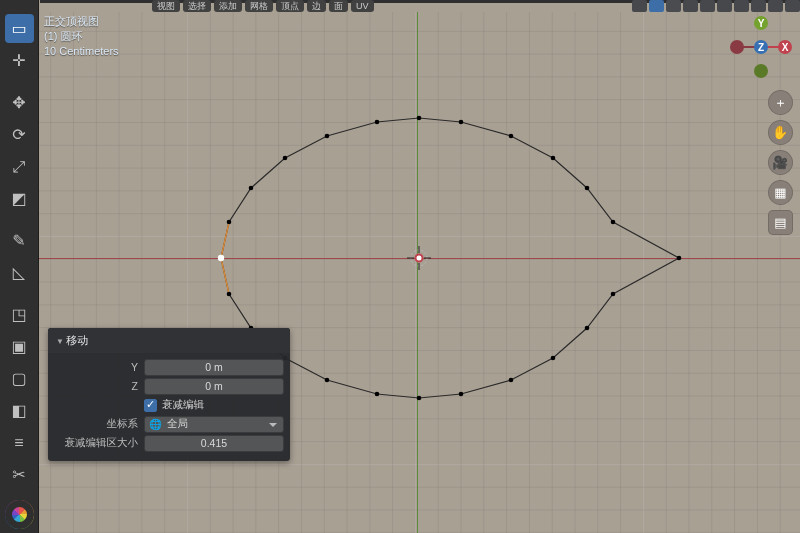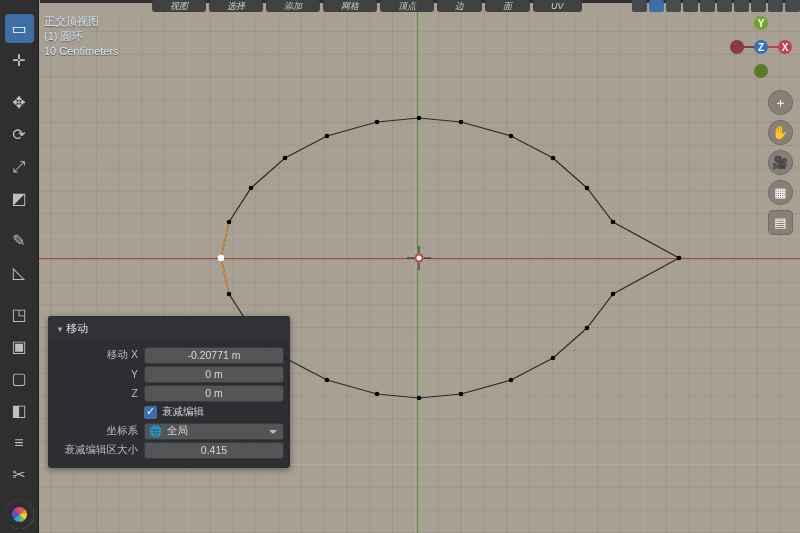--- a/index.html
+++ b/index.html
@@ -1,21 +1,21 @@
 <!DOCTYPE html>
 <html><head>
 <meta charset="utf-8">
 <style>
   * { margin: 0; padding: 0; box-sizing: border-box; font-family: sans-serif; }
   html, body { width: 800px; height: 533px; overflow: hidden; background: #a9a094; }
 
   
   .topbar { position:absolute; top:0; left:40px; right:0; height:3px; background:#2f2f2f; }
   .topbtns { position:absolute; top:0; left:152px; height:12px; display:flex; gap:3px; }
-  .topbtns span { font-size:9px; background:#414141; color:#ccc; border-radius:3px; padding:0 18px; line-height:12px;font-style:italic; }
+  .topbtns span { font-size:9px; background:#414141; color:#ccc; border-radius:3px; padding:0 5px; line-height:12px; }
   .topright { position:absolute; top:0; right:0; height:12px; display:flex; gap:2px; }
   .topright span { width:15px; height:12px; background:#47484c; border-radius:2px; }
   .topright .blue { background:#3d6ea8; }
   .topright .arc  { background:#4b4c50; }
 
   
   .lbar { position:absolute; top:0; left:0; width:39px; height:100%; background:#2f2f2f; border-right:1px solid #1d1d1d;
           display:flex; flex-direction:column; align-items:center; padding-top:14px; gap:3px; }
   .lbtn { width:29px; height:29px; border-radius:4px; display:flex; align-items:center; justify-content:center;
           color:#bfbfbf; cursor:pointer; }
@@ -55,21 +55,21 @@
   .gline.r { left:33px; right:5px; background:#c0424e; }
   .gline.l { left:5px;  right:33px; background:#8a3a42; }
 
   .rbtns { position:absolute; top:90px; right:7px; display:flex; flex-direction:column; gap:5px; }
   .rbtn  { width:25px; height:25px; border-radius:50%; background:#888078; color:#fff;
            display:flex; align-items:center; justify-content:center; font-size:13px; cursor:pointer;
            box-shadow:inset 0 0 0 1px rgba(0,0,0,.15); }
   .rbtn.sq { border-radius:5px; }
 
   
-  .panel { position:absolute; left:48px; top:316px; width:242px; background:#26282bF2; color:#ccc;
+  .panel { position:absolute; left:48px; top:328px; width:242px; background:#26282bF2; color:#ccc;
            font-size:11px; border-radius:3px; box-shadow:0 2px 6px rgba(0,0,0,.4); }
   .phdr  { padding:5px 8px; color:#e8e8e8; font-size:11px; background:#303236; border-radius:3px 3px 0 0;
            cursor:pointer; }
   .phdr::before { content:"▼ "; font-size:8px; color:#aaa; }
   .pbody { padding:4px 6px 8px 6px; }
   .row   { display:flex; align-items:center; height:18px; margin:1px 0; }
   .rlab  { width:90px; text-align:right; padding-right:6px; color:#bdbdbd; font-size:10.5px; }
   .rfld  { flex:1; height:17px; background:#545556; border-radius:3px; color:#d8d8d8; font-size:10.5px;
            display:flex; align-items:center; justify-content:center; border:1px solid #3a3b3d; }
   .rsel  { justify-content:flex-start; padding:0 6px; position:relative; }
@@ -206,24 +206,20 @@
   <div class="rbtn">✋</div>
   <div class="rbtn">🎥</div>
   <div class="rbtn">▦</div>
   <div class="rbtn sq">▤</div>
 </div>
 
 <div class="panel">
   <div class="phdr">移动</div>
   <div class="pbody">
     <div class="row">
-        <div class="rlab">移动 X</div>
-      <div class="rfld">-0.20771 m</div>
-      </div>
-    <div class="row">
         <div class="rlab">Y</div>
       <div class="rfld">0 m</div>
       </div>
     <div class="row">
         <div class="rlab">Z</div>
       <div class="rfld">0 m</div>
       </div>
     <div class="row">
         <div class="rlab"></div>
       <div class="chk on"></div>

